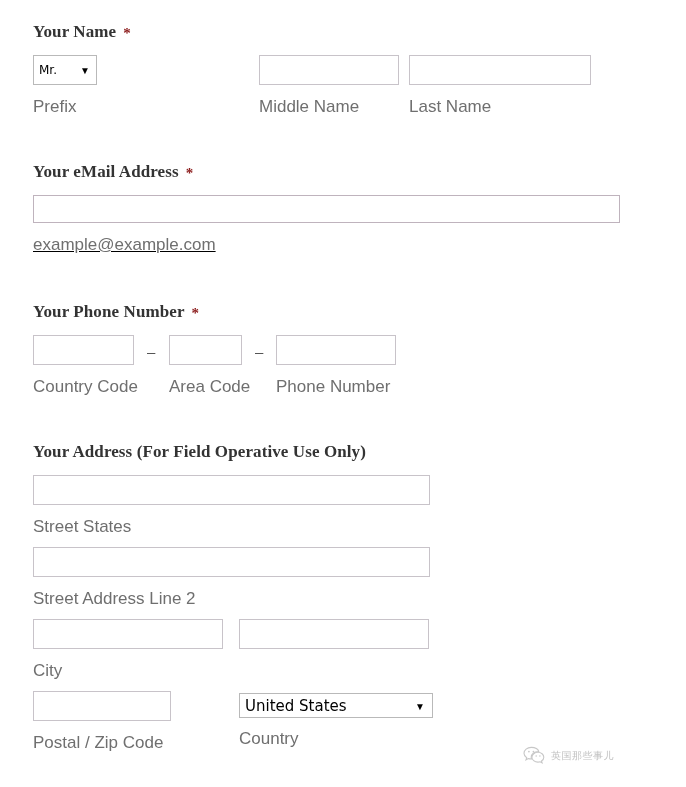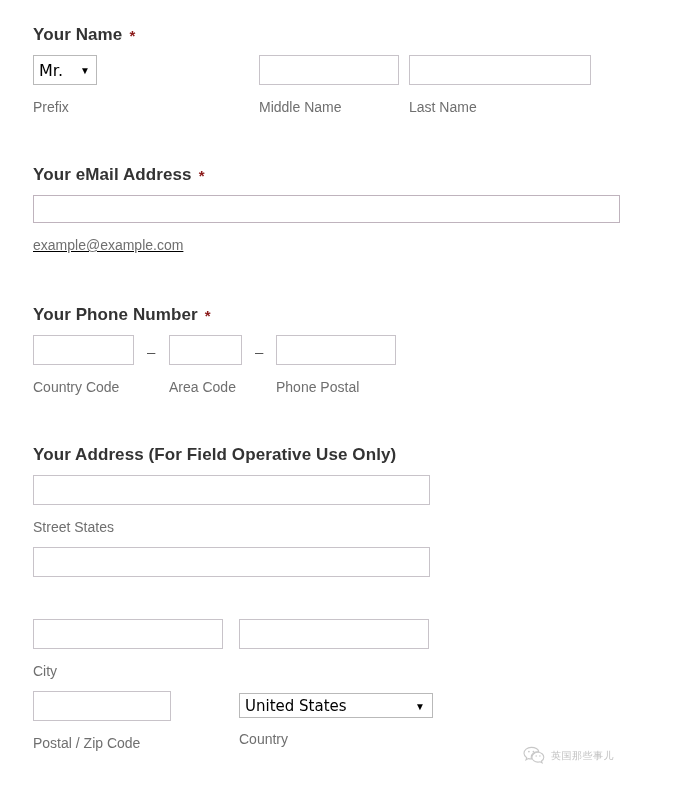--- a/index.html
+++ b/index.html
@@ -27,33 +27,34 @@
   .field-block {
     position: absolute;
   }
 
   .legend {
     font-size: 17px;
     font-weight: bold;
     color: #333333;
     letter-spacing: 0.1px;
     white-space: nowrap;
-    line-height: 29px;
+    line-height: 24px;
+    font-family: Liberation Serif, serif;
   }
   .req-star {
     color: #8b1a1a;
     font-weight: bold;
     font-size: 15px;
     margin-left: 7px;
     position: relative;
     top: 1px;
   }
 
   .sublabel {
-    font-size: 14px;
+    font-size: 17px;
     color: #6f6f6f;
     line-height: 16px;
     white-space: nowrap;
     font-weight: normal;
   }
 
   input.txt {
     box-sizing: border-box;
     height: 30px;
     border: 1px solid #c8c3c9;
@@ -128,21 +129,21 @@
 <div class="form-root">
 
   <div class="field-block" style="left:33px; top:20px;">
     <div class="legend">
       <span>Your Name</span><span class="req-star">*</span>
     </div>
   </div>
 
   <div class="field-block" style="left:33px; top:55px;">
     <div class="sel-wrap">
-      <select class="sel" id="sel-prefix" style="width:64px; height:30px; font-size:16px;"><option value="Mr.">Mr.</option><option value="Mrs.">Mrs.</option><option value="Ms.">Ms.</option><option value="Miss">Miss</option><option value="Dr.">Dr.</option><option value="Prof.">Prof.</option></select>
+      <select class="sel" id="sel-prefix" style="width:64px; height:30px; font-size:12px;"><option value="Mr.">Mr.</option><option value="Mrs.">Mrs.</option><option value="Ms.">Ms.</option><option value="Miss">Miss</option><option value="Dr.">Dr.</option><option value="Prof.">Prof.</option></select>
       <span class="sel-arrow" style="right:7px; top:11px;">▼</span>
     </div>
     <div class="sublabel" style="margin-top:14px;">Prefix</div>
   </div>
 
 
   <div class="field-block" style="left:409px; top:55px;">
     <input class="txt" style="width: 182px;" type="text" value="">
     <div class="sublabel" style="margin-top:14px;">Last Name</div>
   </div>
@@ -178,36 +179,37 @@
 
   <div class="field-block" style="left:169px; top:335px;">
     <input class="txt" style="width: 73px;" type="text" value="">
     <div class="sublabel" style="margin-top:14px;">Area Code</div>
   </div>
 
   <span class="dash" style="left:255px; top:344px;">–</span>
 
   <div class="field-block" style="left:276px; top:335px;">
     <input class="txt" style="width: 120px;" type="text" value="">
-    <div class="sublabel" style="margin-top:14px;">Phone Postal</div>
+    <div class="sublabel" style="margin-top:14px;">Phone Number</div>
   </div>
 
   <div class="field-block" style="left:33px; top:440px;">
     <div class="legend">
       <span>Your Address (For Field Operative Use Only)</span><span class="req-star"></span>
     </div>
   </div>
 
   <div class="field-block" style="left:33px; top:475px;">
     <input class="txt" style="width: 397px;" type="text" value="">
     <div class="sublabel" style="margin-top:14px;">Street States</div>
   </div>
 
   <div class="field-block" style="left:33px; top:547px;">
     <input class="txt" style="width: 397px;" type="text" value="">
+    <div class="sublabel" style="margin-top:14px;">Street Address Line 2</div>
   </div>
 
   <div class="field-block" style="left:33px; top:619px;">
     <input class="txt" style="width: 190px;" type="text" value="">
     <div class="sublabel" style="margin-top:14px;">City</div>
   </div>
 
   <div class="field-block" style="left:239px; top:619px;">
     <input class="txt" style="width: 190px;" type="text" value="">
   </div>

